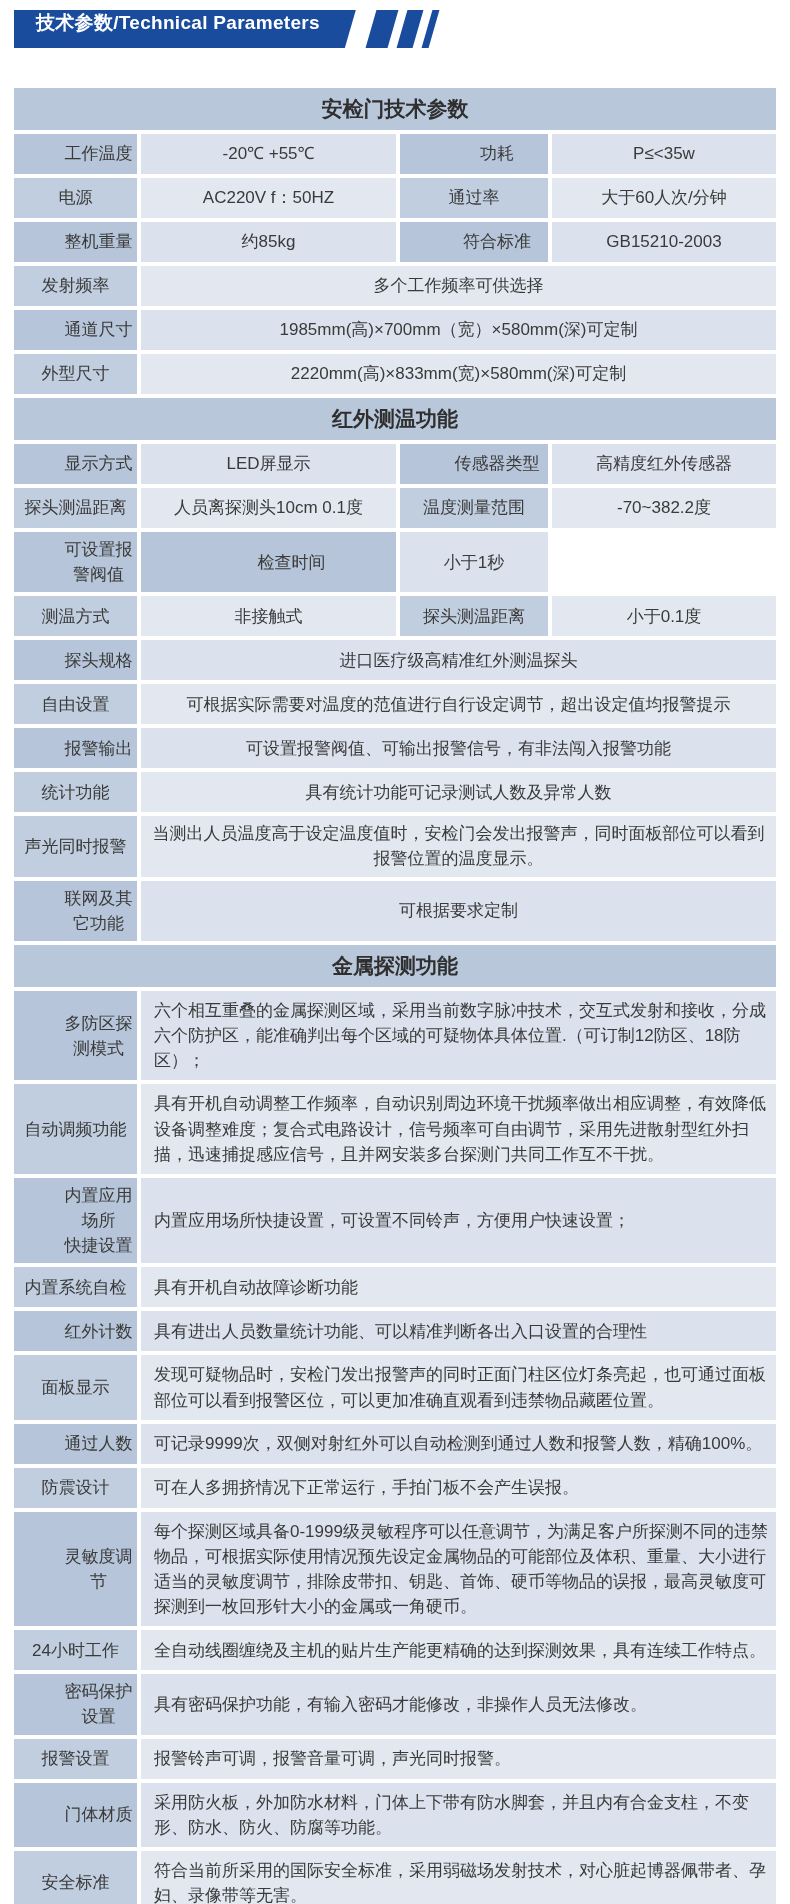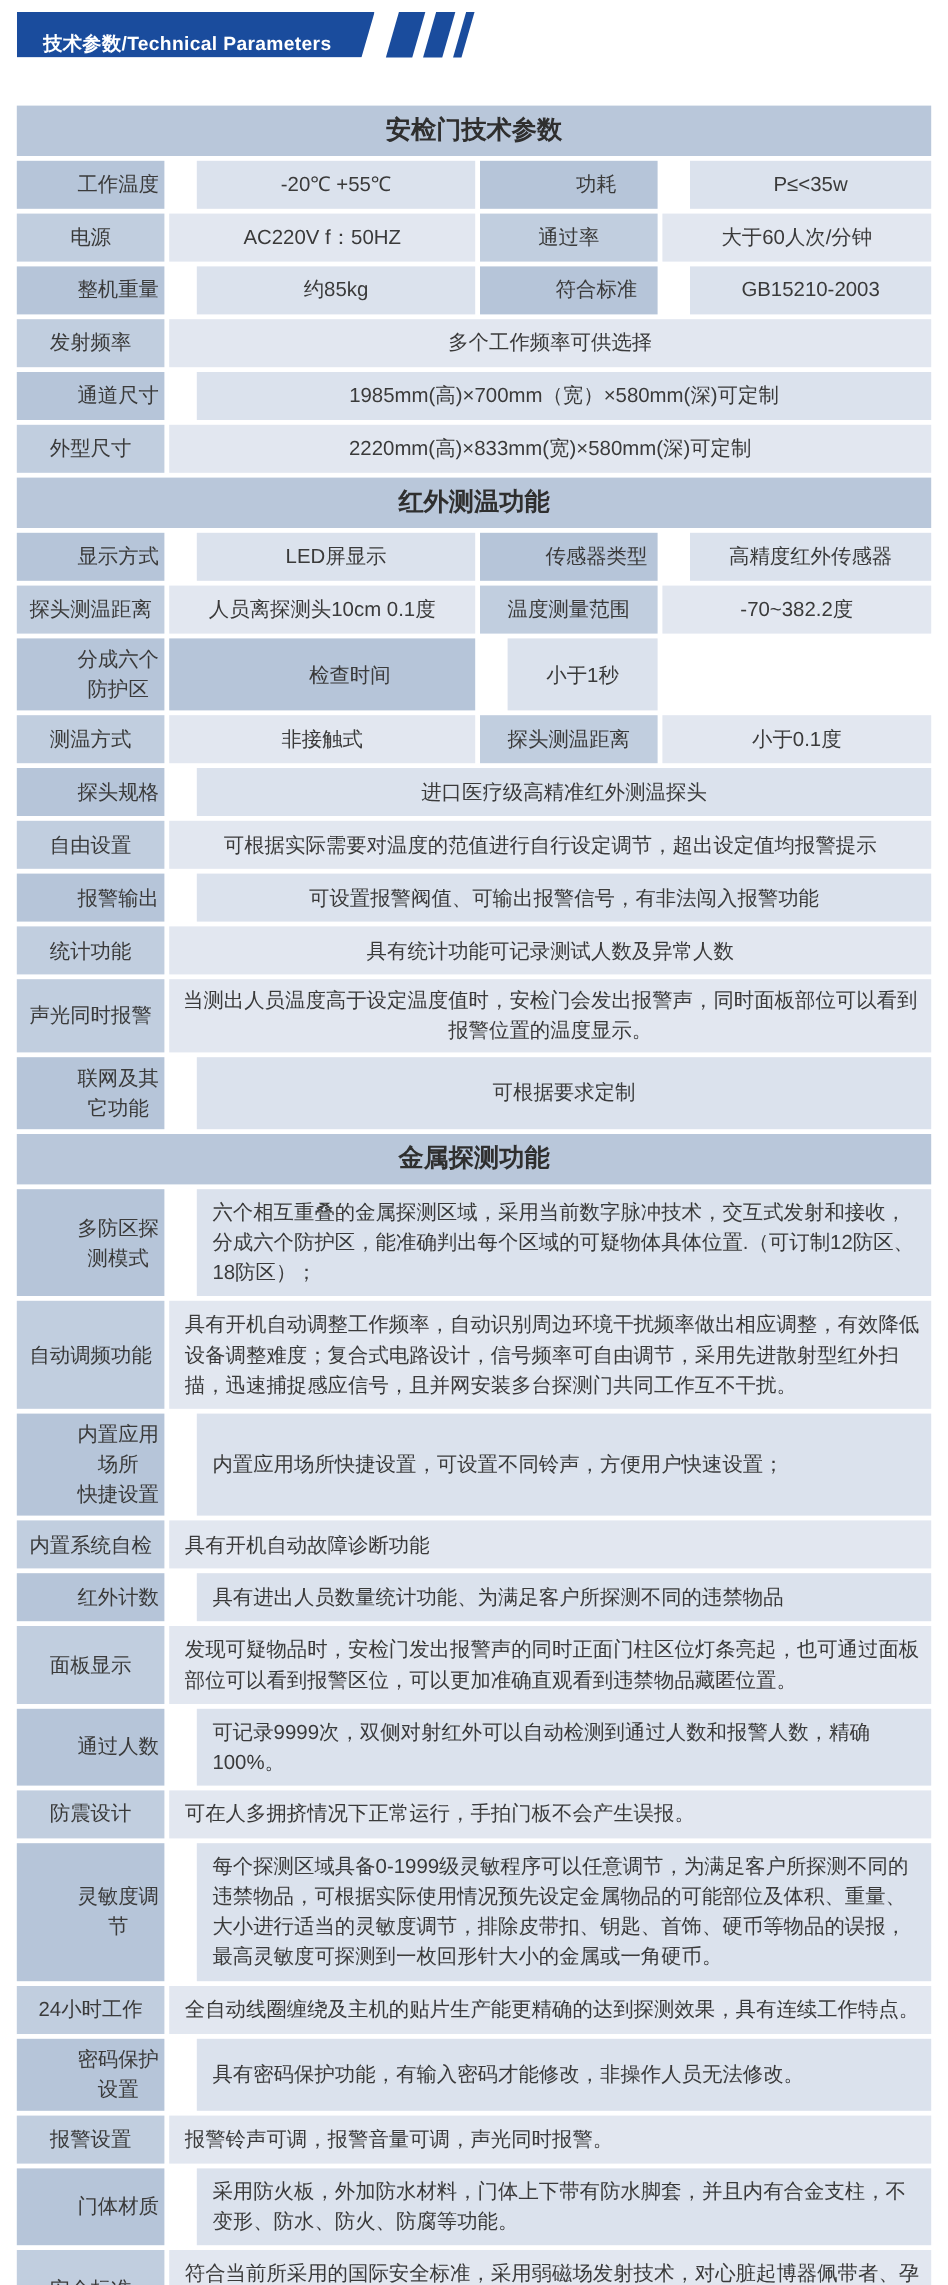--- a/index.html
+++ b/index.html
@@ -26,24 +26,24 @@
   .titlebar{
     display:flex;
     align-items:stretch;
     height:38px;
     margin:10px 0 0 14px;
   }
   .banner-bar{
     background:var(--header-bar);
     color:var(--header-text);
     display:flex;
-    align-items:flex-end;
+    align-items:flex-start;
     padding:0 36px 0 22px;
     clip-path:polygon(0 0, 100% 0, calc(100% - 11px) 100%, 0 100%);
-    font-size:16px;
+    font-size:19px;
     font-weight:700;
     letter-spacing:.3px;
     white-space:nowrap;
   }
   .stripe{
     background:var(--header-bar);
     transform:skewX(-16deg);
   }
   .stripe.s1{width:22px;margin-left:15px;}
   .stripe.s2{width:16px;margin-left:9px;}
@@ -84,21 +84,21 @@
     white-space:pre-line;
     padding:5px 2px;
   }
   .cell.val-span{grid-column:2 / -1;}
   .cell.val.left{
     justify-content:flex-start;
     text-align:left;
     padding:7px 8px 7px 13px;
   }
   .row.odd  .lab{background:var(--label-bg-dark);padding-left:48px;}
-  .row.odd  .val{background:var(--value-bg-dark);margin-left:23px;}
+  .row.odd  .val{background:var(--value-bg-dark);}
   .row.even .lab{background:var(--label-bg-light);}
   .row.even .val{background:var(--value-bg-light);}
 </style>
 </head>
 <body>
 
 <div>
   <div class="titlebar">
     <div class="banner-bar">
       <span>技术参数/Technical Parameters</span>
@@ -151,21 +151,21 @@
         <div class="cell lab">传感器类型</div>
         <div class="cell val">高精度红外传感器</div>
       </div>
       <div class="row even">
         <div class="cell lab">探头测温距离</div>
         <div class="cell val">人员离探测头10cm 0.1度</div>
         <div class="cell lab">温度测量范围</div>
         <div class="cell val">-70~382.2度</div>
       </div>
       <div class="row odd">
-        <div class="cell lab">分成六个防护区</div>
+        <div class="cell lab">可设置报警阀值</div>
         <div class="cell lab">检查时间</div>
         <div class="cell val">小于1秒</div>
       </div>
       <div class="row even">
         <div class="cell lab">测温方式</div>
         <div class="cell val">非接触式</div>
         <div class="cell lab">探头测温距离</div>
         <div class="cell val">小于0.1度</div>
       </div>
       <div class="row odd">
@@ -207,21 +207,21 @@
         <div class="cell lab">内置应用场所
 快捷设置</div>
         <div class="cell val val-span left">内置应用场所快捷设置，可设置不同铃声，方便用户快速设置；</div>
       </div>
       <div class="row even">
         <div class="cell lab">内置系统自检</div>
         <div class="cell val val-span left">具有开机自动故障诊断功能</div>
       </div>
       <div class="row odd">
         <div class="cell lab">红外计数</div>
-        <div class="cell val val-span left">具有进出人员数量统计功能、为满足客户所探测不同的违禁物品</div>
+        <div class="cell val val-span left">具有进出人员数量统计功能、可以精准判断各出入口设置的合理性</div>
       </div>
       <div class="row even">
         <div class="cell lab">面板显示</div>
         <div class="cell val val-span left">发现可疑物品时，安检门发出报警声的同时正面门柱区位灯条亮起，也可通过面板部位可以看到报警区位，可以更加准确直观看到违禁物品藏匿位置。</div>
       </div>
       <div class="row odd">
         <div class="cell lab">通过人数</div>
         <div class="cell val val-span left">可记录9999次，双侧对射红外可以自动检测到通过人数和报警人数，精确100%。</div>
       </div>
       <div class="row even">

